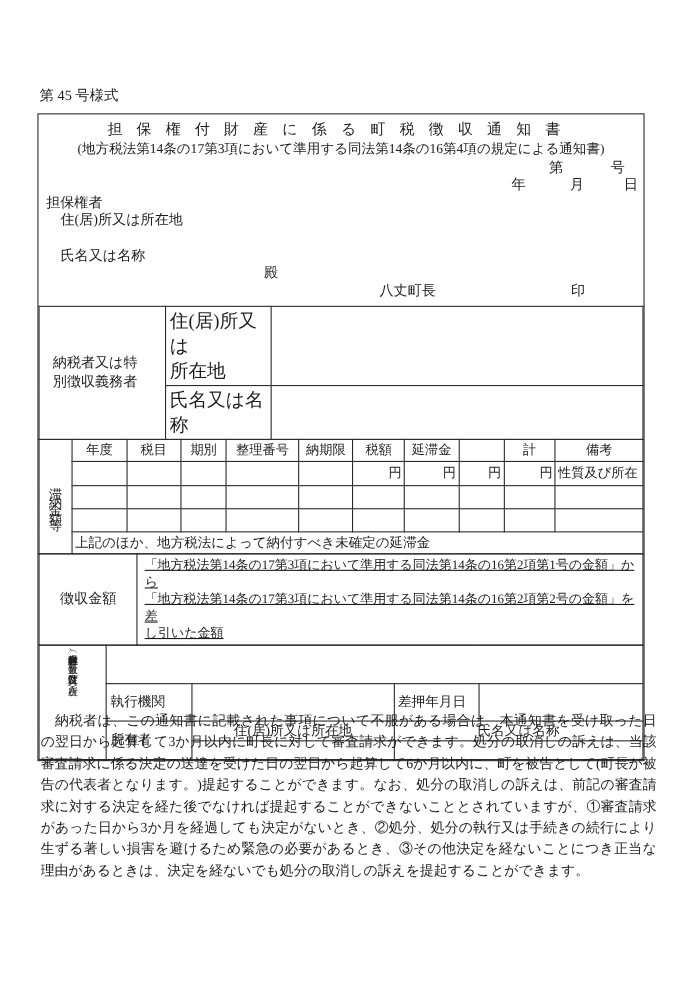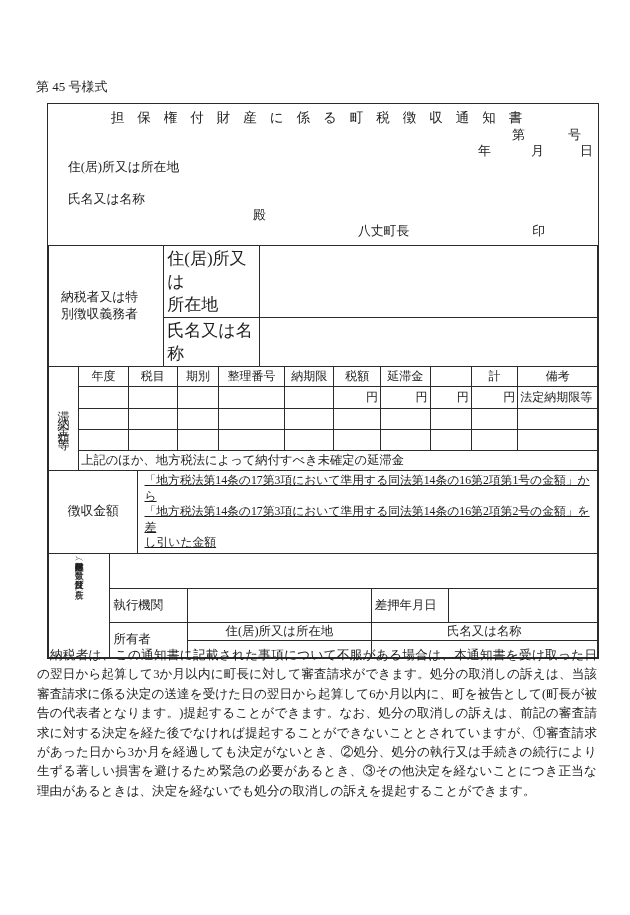--- a/index.html
+++ b/index.html
@@ -11,21 +11,21 @@
     overflow: hidden;
   }
   .page { position: absolute; inset: 0; background: #fff; padding-left: 41px; }
 
   .form-label {
     position: absolute; left: 36px; top: 78px;
     font-size: 13px;
   }
 
   .box {
-    position: absolute; left: 47px; top: 103px; width: 552px;
+    position: absolute; left: 34px; top: 103px; width: 552px;
     border: 1px solid #2b2b2b;
     background: #fff;
   }
 
   
   .top-section { padding: 4px 0 5px 0; }
   .title-line {
     text-align: center; font-size: 13.5px; letter-spacing: 13px;
     height: 19px; line-height: 19px; white-space: nowrap;
   }
@@ -119,29 +119,31 @@
 <body>
 
 <div class="page">
 
   <div class="form-label">第 45 号様式</div>
 
   <div class="box">
 
     <div class="top-section">
       <div class="title-line">担保権付財産に係る町税徴収通知書</div>
+      <div class="subtitle-line">(地方税法第14条の17第3項において準用する同法第14条の16第4項の規定による通知書)</div>
       <div class="docno-line">
         <span>第</span>
         <span>号</span>
       </div>
       <div class="date-line">
         <span class="y">年</span>
         <span class="m">月</span>
         <span>日</span>
       </div>
+      <div class="holder-line">担保権者</div>
       <div class="holder-sub">住(居)所又は所在地</div>
       <div class="spacer16"></div>
       <div class="holder-sub">氏名又は名称</div>
       <div class="dono-line">殿</div>
       <div class="mayor-line">
         <span>八丈町長</span>
         <span class="seal">印</span>
       </div>
     </div>
 
@@ -201,21 +203,21 @@
       <tr class="urow">
         <td></td>
         <td></td>
         <td></td>
         <td></td>
         <td></td>
         <td class="right">円</td>
         <td class="right">円</td>
         <td class="right">円</td>
         <td class="right">円</td>
-        <td class="nowrap">法定納期限等</td>
+        <td class="nowrap">性質及び所在</td>
       </tr>
       <tr class="erow">
         <td></td>
             <td></td>
         <td></td>
             <td></td>
         <td></td>
             <td></td>
         <td></td>
             <td></td>

